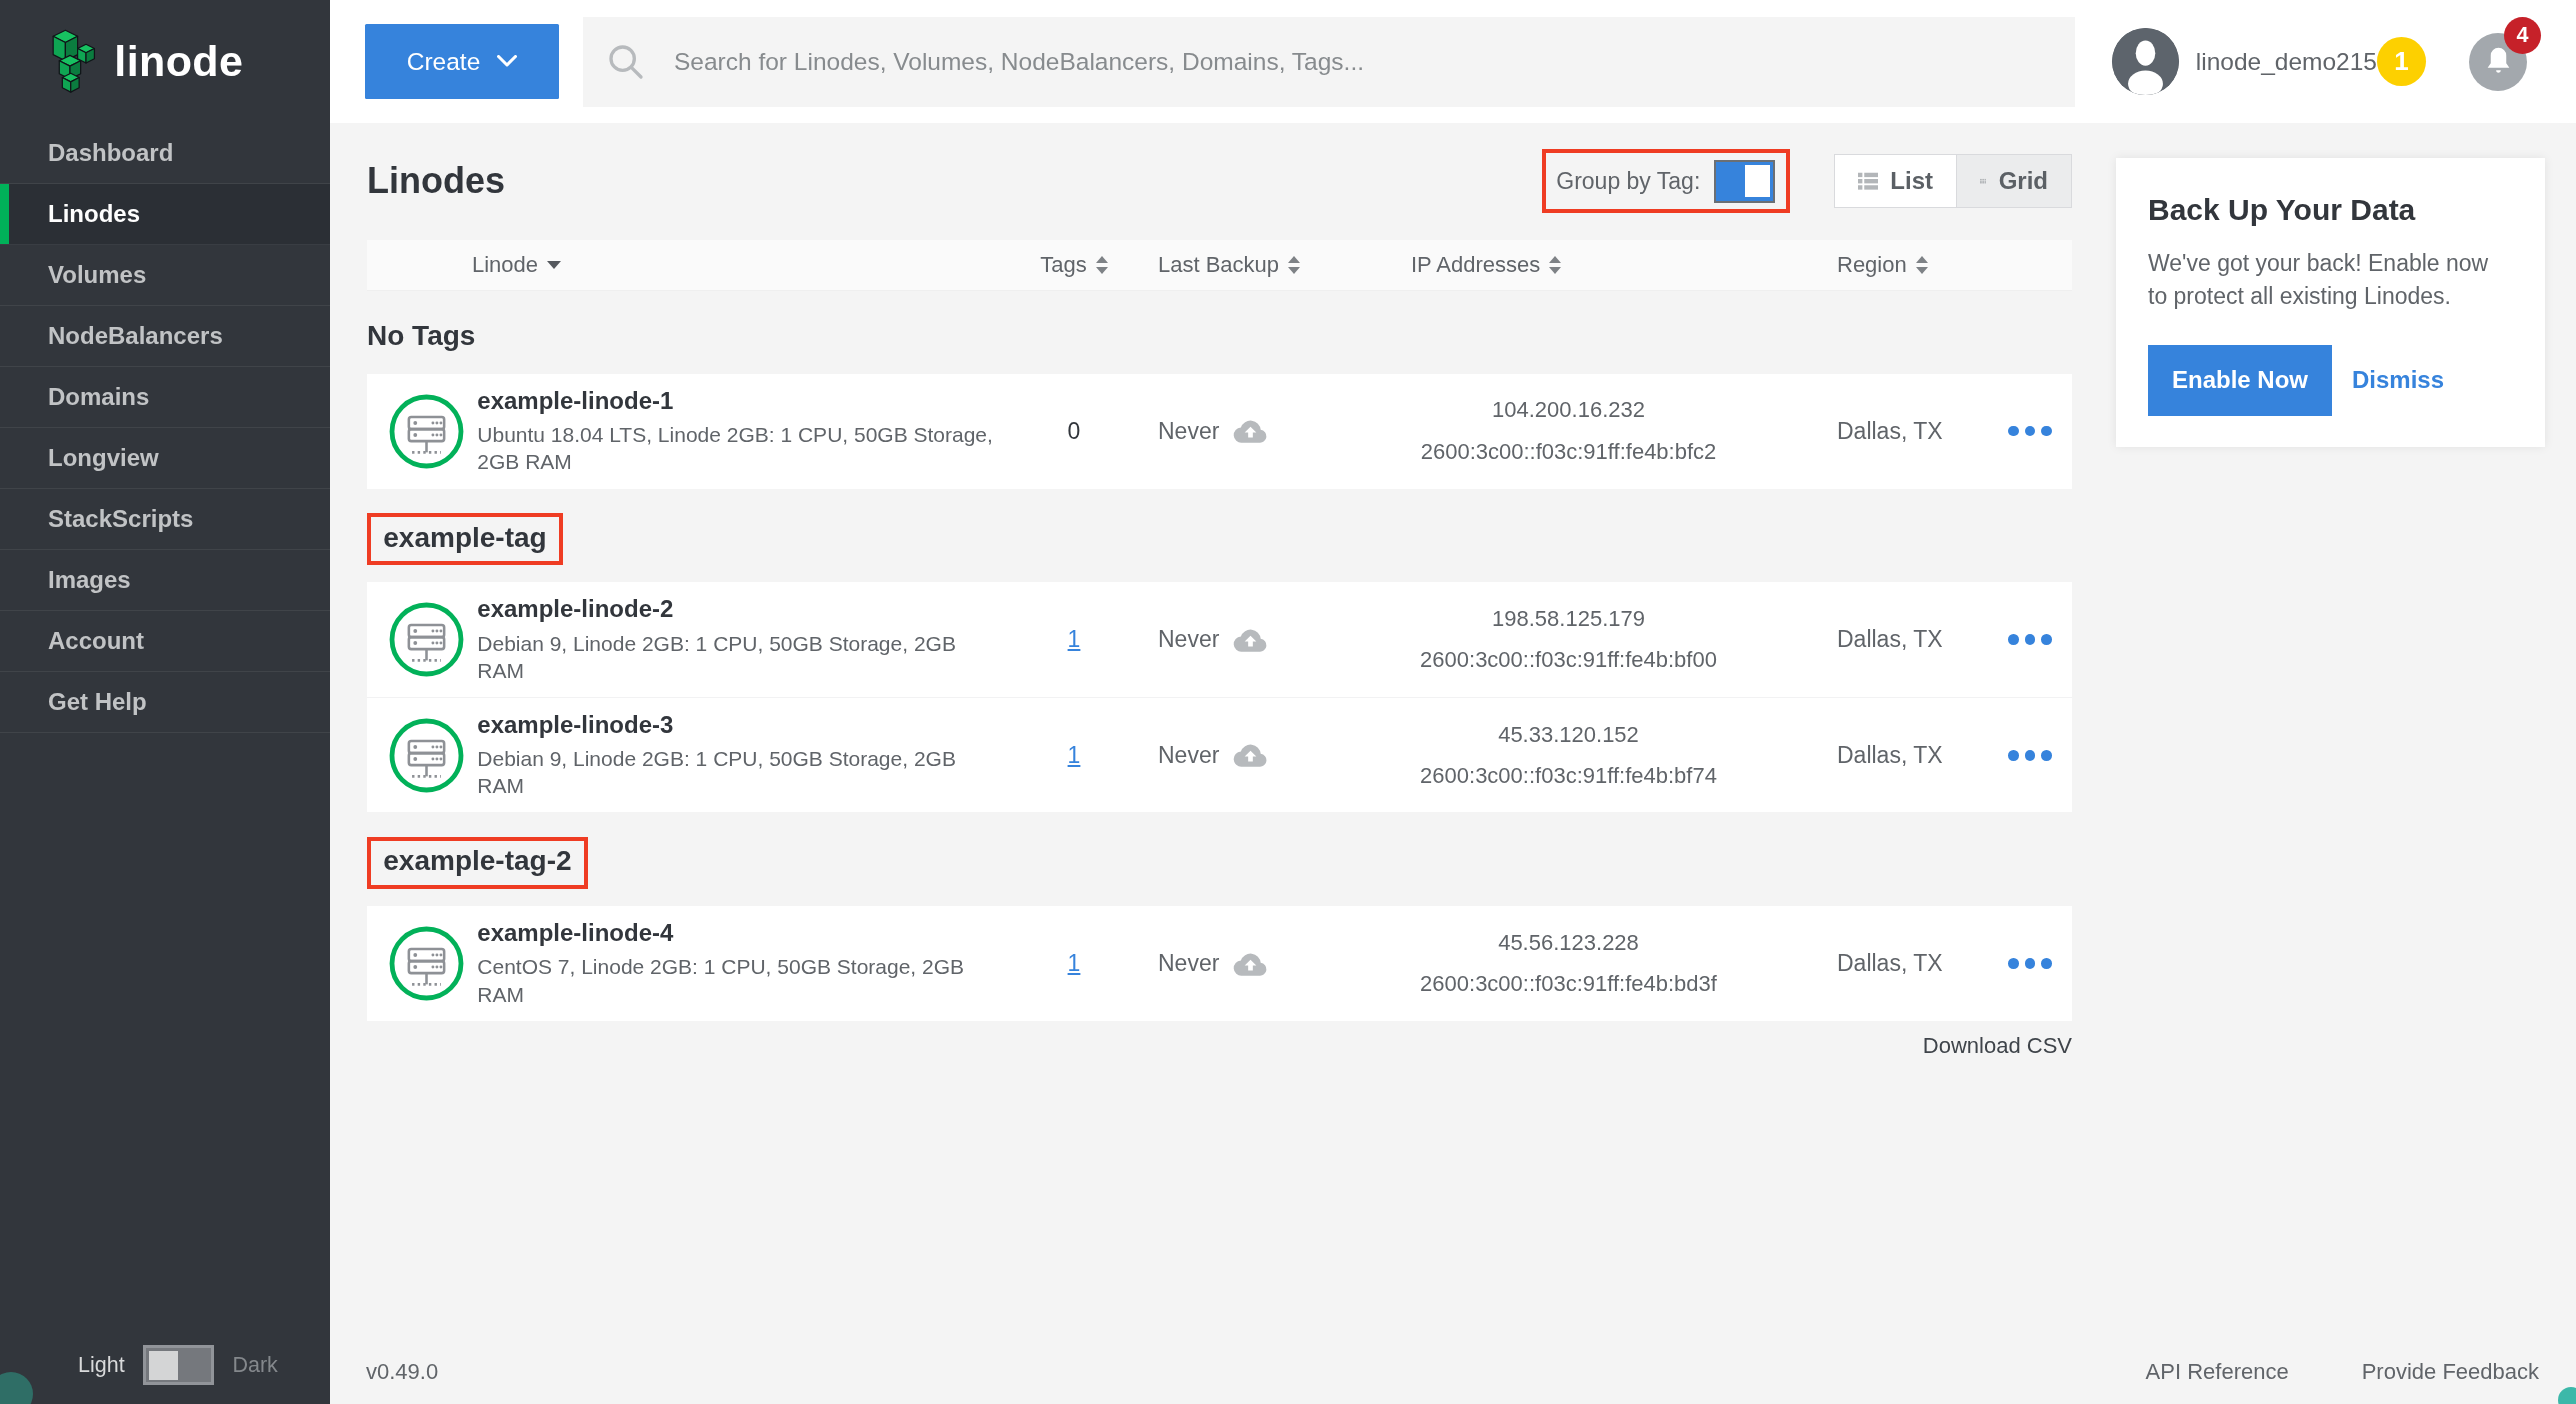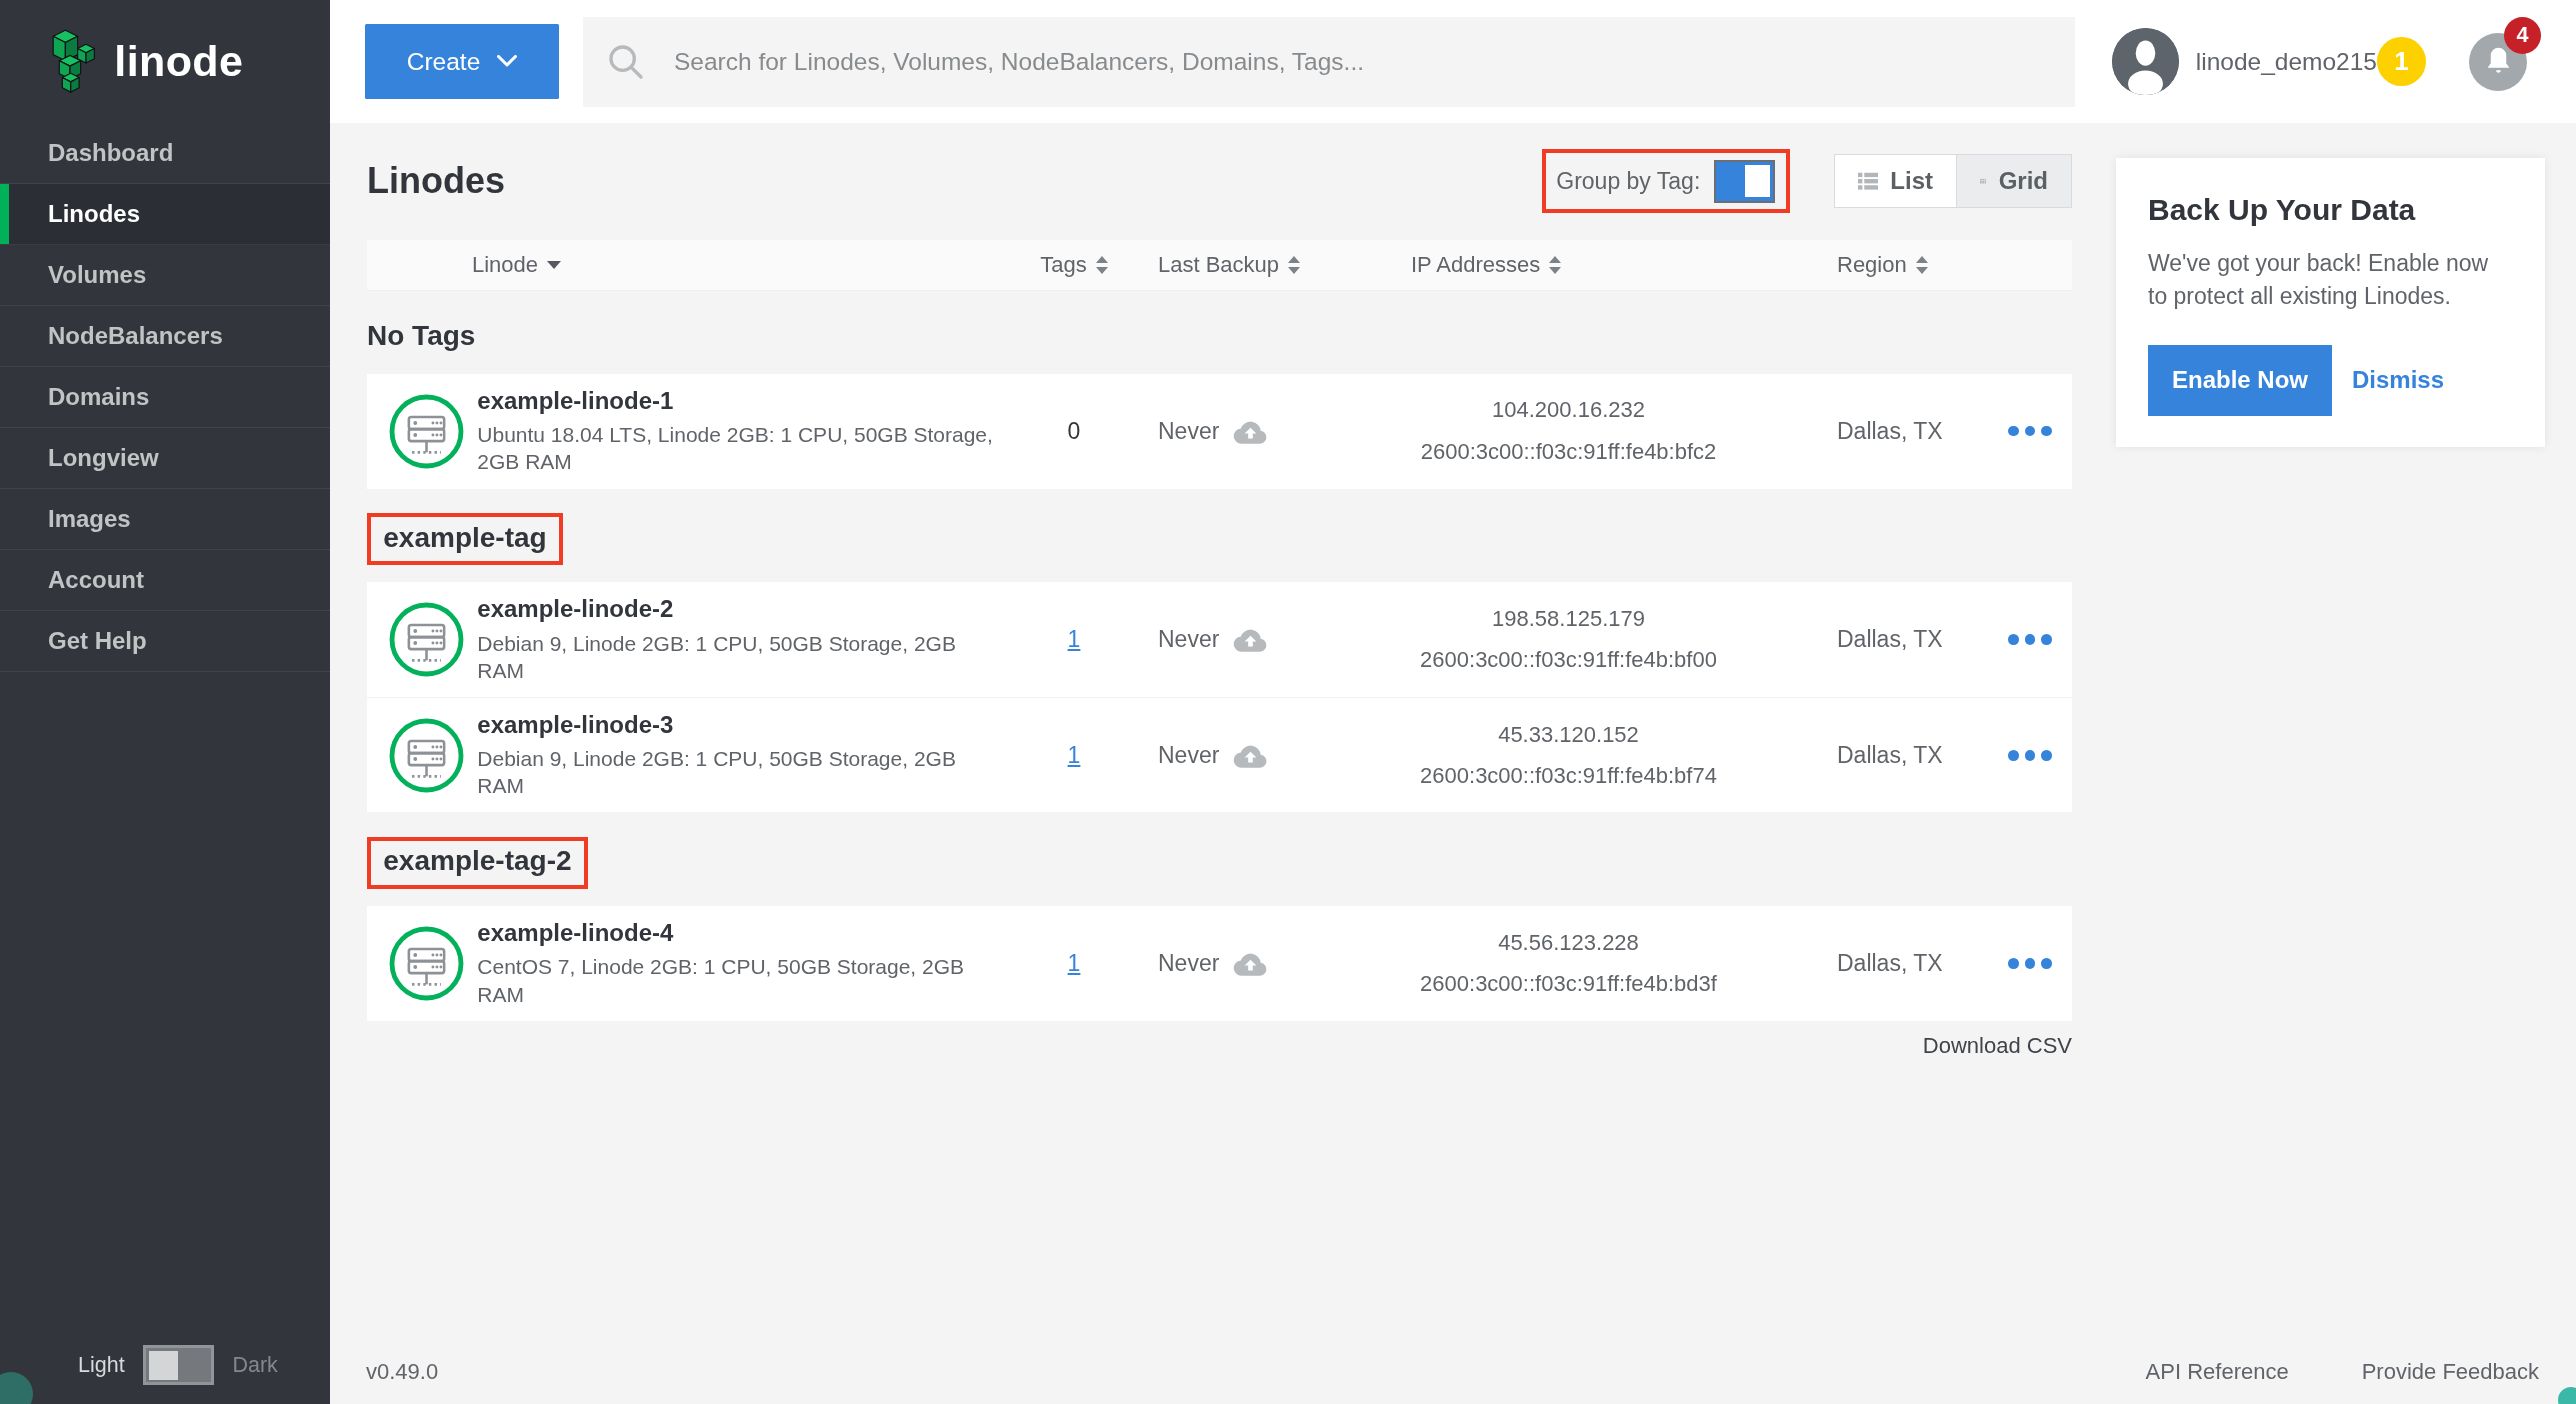--- a/index.html
+++ b/index.html
@@ -148,21 +148,21 @@
   .row-card { background:#fff; }
   .lrow { height:115px; cursor:pointer; }
   .lrow + .lrow { border-top:1.5px solid #f2f2f3; }
   .name-cell { display:flex; align-items:center; padding-left:21px; gap:12.3px; }
   .linode-icon { flex:none; width:77px; height:77px; }
   .name-text { width:529px; }
   .row-title { font-size:24px; font-weight:bold; color:#32363c; margin-bottom:6.1px; }
   .row-sub { font-size:21px; color:#606469; line-height:1.3; }
   .tags-cell { text-align:center; font-size:23px; color:#32363c; }
   .tag-link { color:#3683dc; text-decoration:underline; cursor:pointer; }
-  .backup-cell { padding-left:38px; display:flex; align-items:flex-end; gap:14px; font-size:23px; color:#606469; }
+  .backup-cell { padding-left:38px; display:flex; align-items:center; gap:14px; font-size:23px; color:#606469; }
   .ip-cell { padding-left:61px; font-size:22px; color:#606469; display:flex; flex-direction:column; gap:15.3px;text-align:center; }
   .region-cell { padding-left:111px; font-size:23px; color:#606469; }
   .actions-cell { display:flex; justify-content:center; gap:6.1px; cursor:pointer; }
   .actions-cell b { width:10.7px; height:10.7px; border-radius:50%; background:#3683dc; }
 
   .download-csv {
     width:1705px; text-align:right; margin-top:12.3px;
     font-size:22px; color:#3f444a; cursor:pointer;
   }
 
@@ -224,20 +224,23 @@
         <span>Volumes</span>
       </div>
     <div class="nav-item">
         <span>NodeBalancers</span>
       </div>
     <div class="nav-item">
         <span>Domains</span>
       </div>
     <div class="nav-item">
         <span>Longview</span>
+      </div>
+    <div class="nav-item">
+        <span>StackScripts</span>
       </div>
     <div class="nav-item">
         <span>Images</span>
       </div>
     <div class="nav-item">
         <span>Account</span>
       </div>
     <div class="nav-item">
         <span>Get Help</span>
       </div>

